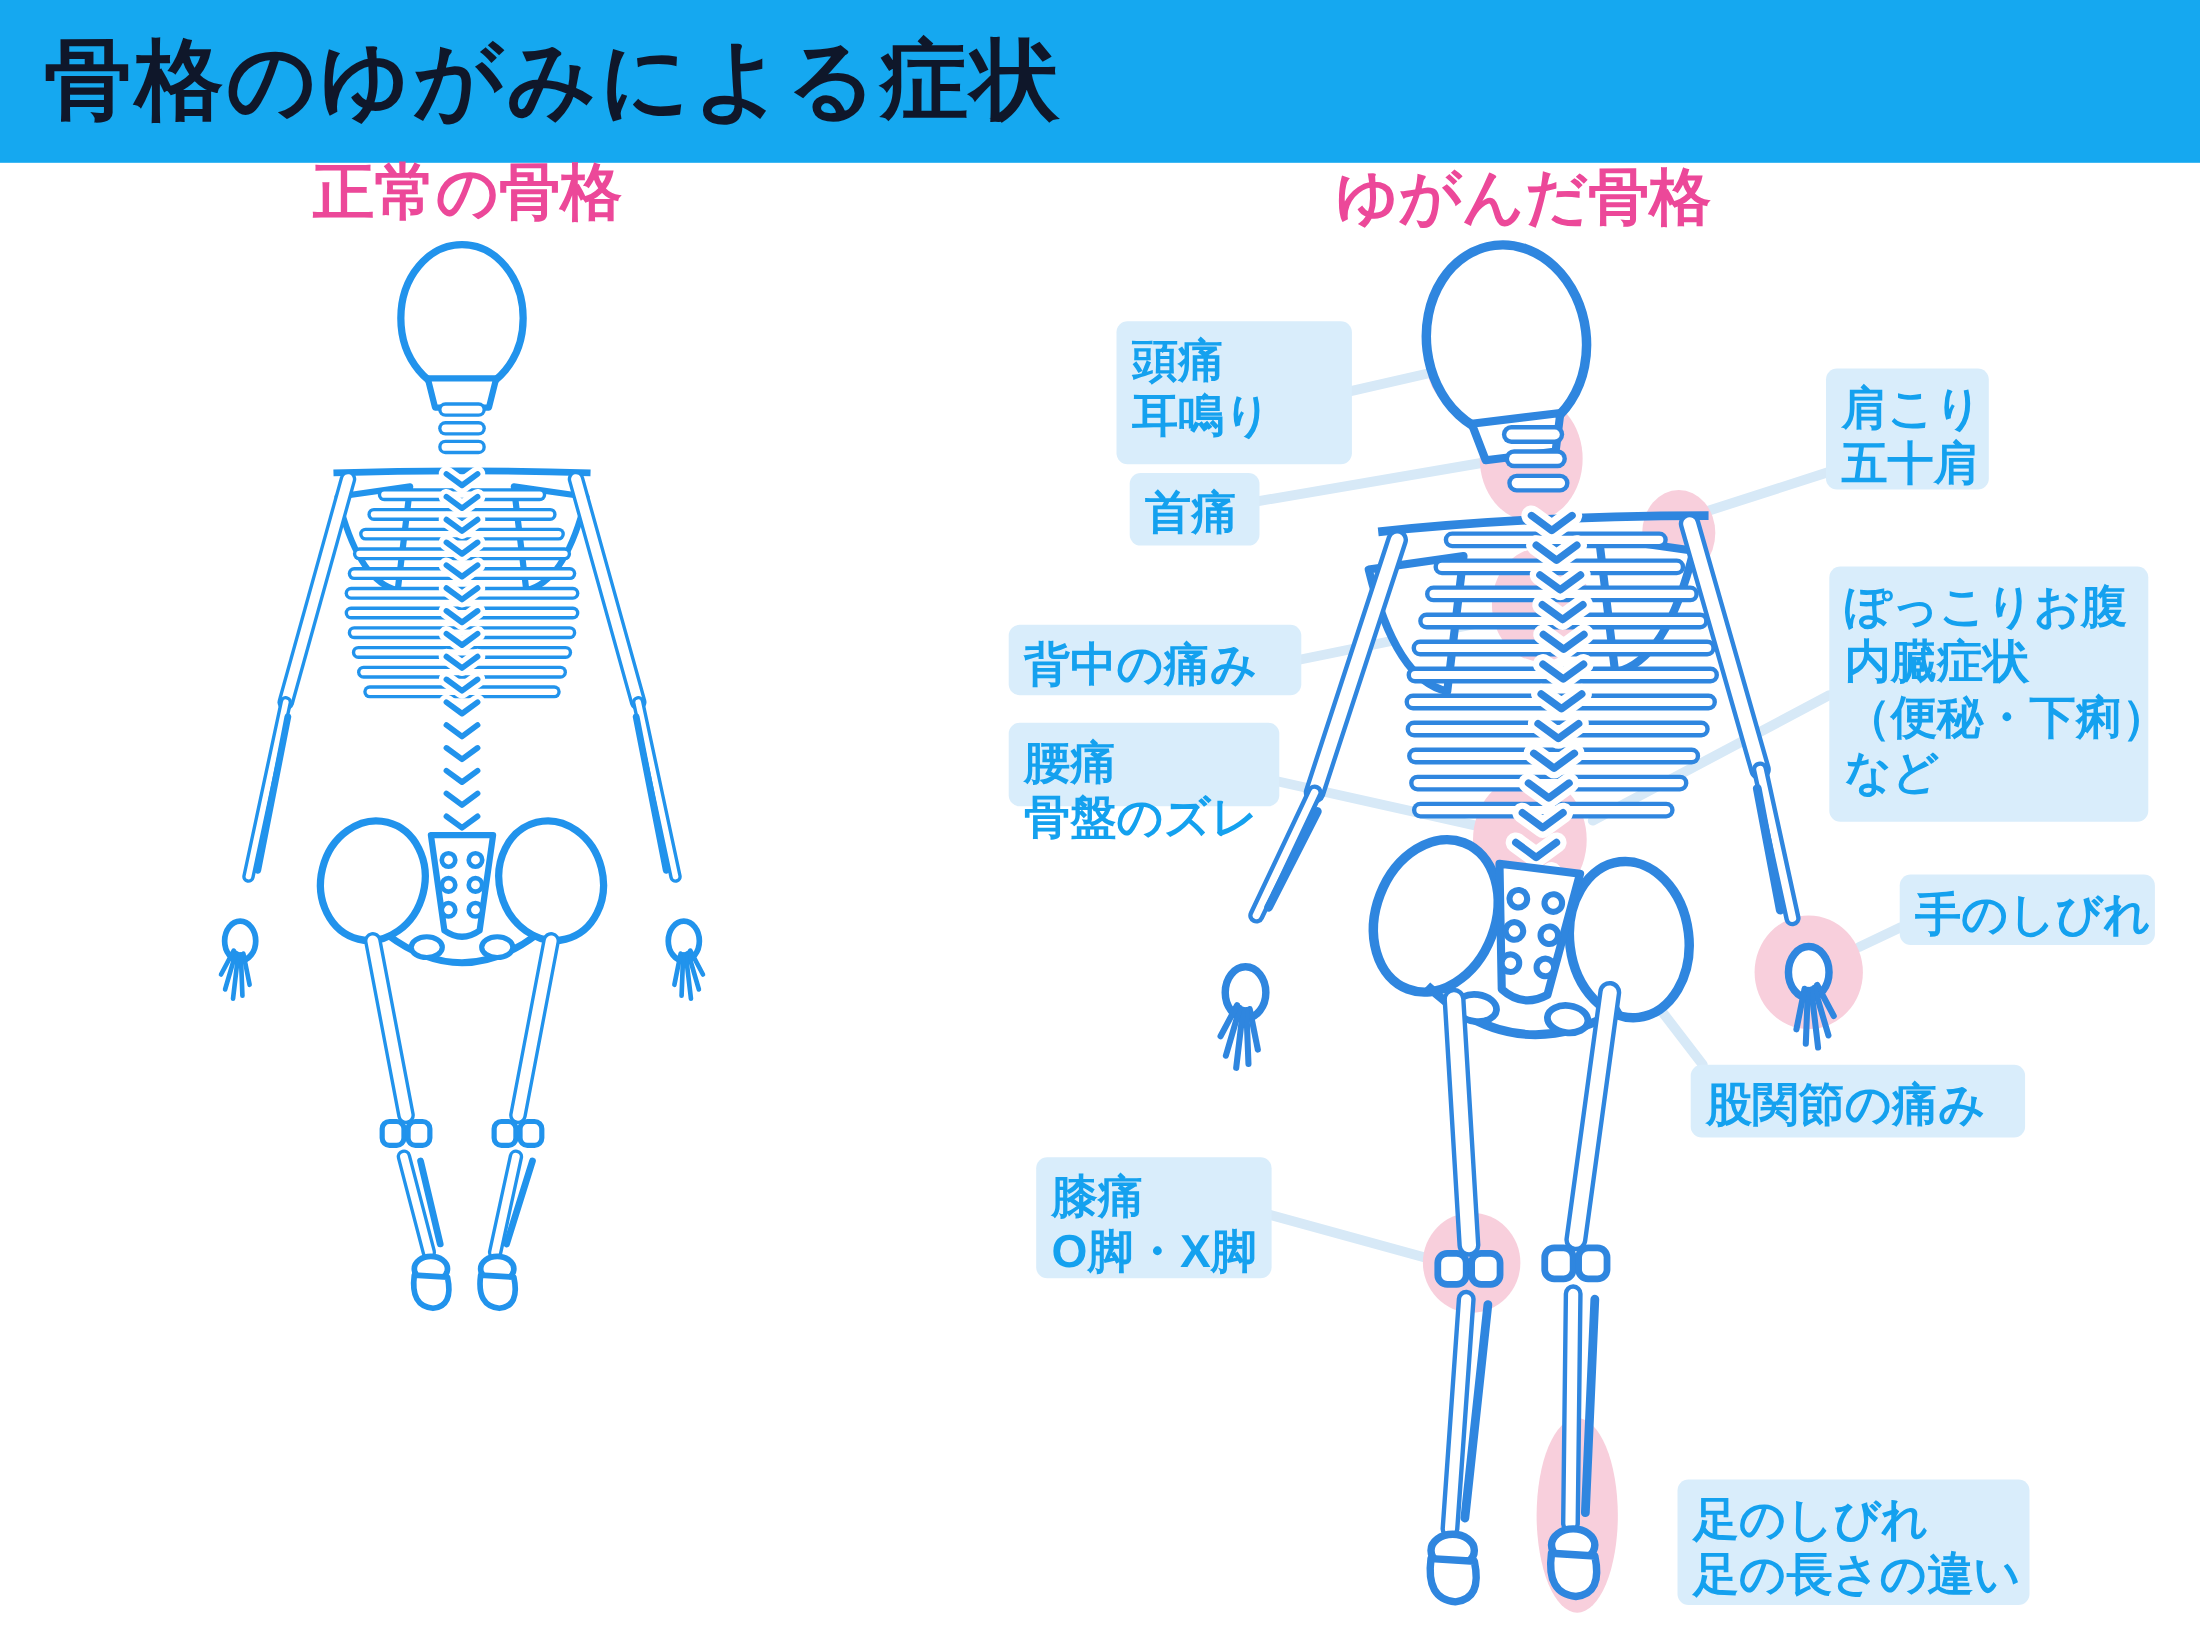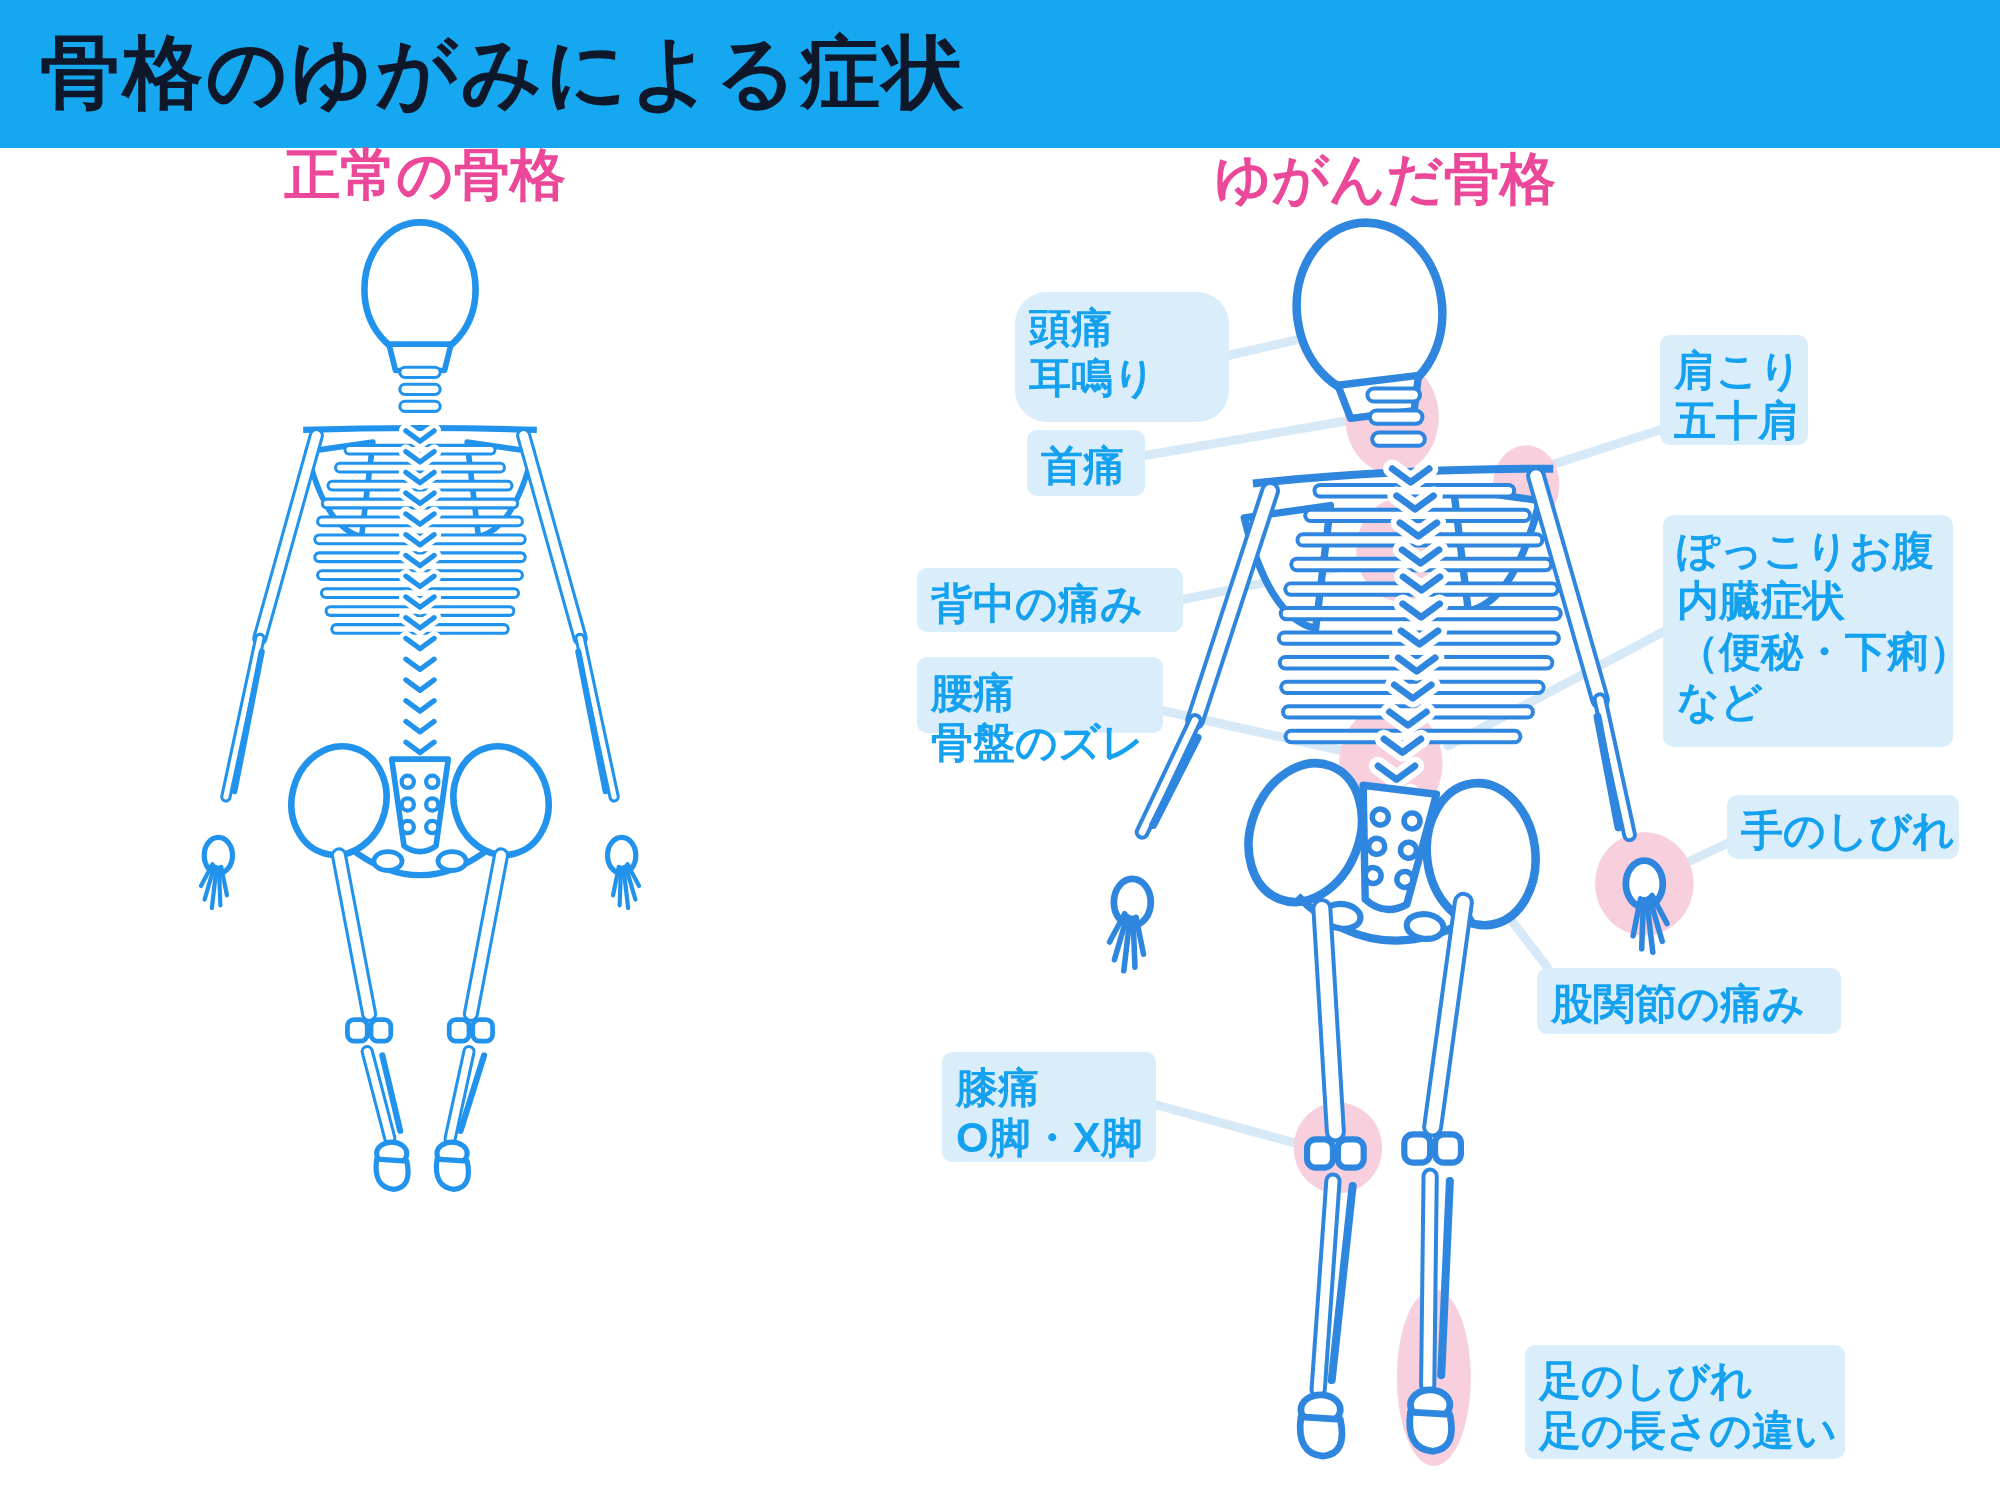--- a/index.html
+++ b/index.html
@@ -293,21 +293,21 @@
     <rect x="257" y="764" width="21" height="23" rx="7" fill="#fff" stroke="#2F86DF" stroke-width="5"></rect>
     <rect x="282" y="764" width="21" height="23" rx="7" fill="#fff" stroke="#2F86DF" stroke-width="5"></rect>
     <line x1="278" y1="798" x2="276" y2="968" stroke="#2F86DF" stroke-width="14" stroke-linecap="round"></line>
     <line x1="278" y1="798" x2="276" y2="968" stroke="#fff" stroke-width="7.5" stroke-linecap="round"></line>
     <line x1="294" y1="802" x2="287" y2="960" stroke="#2F86DF" stroke-width="6.5" stroke-linecap="round"></line>
     <ellipse cx="278" cy="984" rx="16" ry="12" fill="#fff" stroke="#2F86DF" stroke-width="5.5"></ellipse>
     <path d="M 262 990 Q 258 1020 280 1022 Q 300 1020 294 992 Z" fill="#fff" stroke="#2F86DF" stroke-width="5.5" stroke-linejoin="round"></path>
   </svg>
 
 <div id="labels">
-    <div class="sym" style="left: 1015px; top: 292px; width: 214px; height: 130px; border-radius: 32px;">
+    <div class="sym" style="left: 1015px; top: 292px; width: 214px; height: 130px;">
       <div>頭痛</div>
       <div>耳鳴り</div>
     </div>
     <div class="sym" style="left: 1027px; top: 430px; width: 118px; height: 66px;">
       <div>首痛</div>
     </div>
     <div class="sym" style="left: 1660px; top: 335px; width: 148px; height: 110px;">
       <div>肩こり</div>
       <div>五十肩</div>
     </div>

